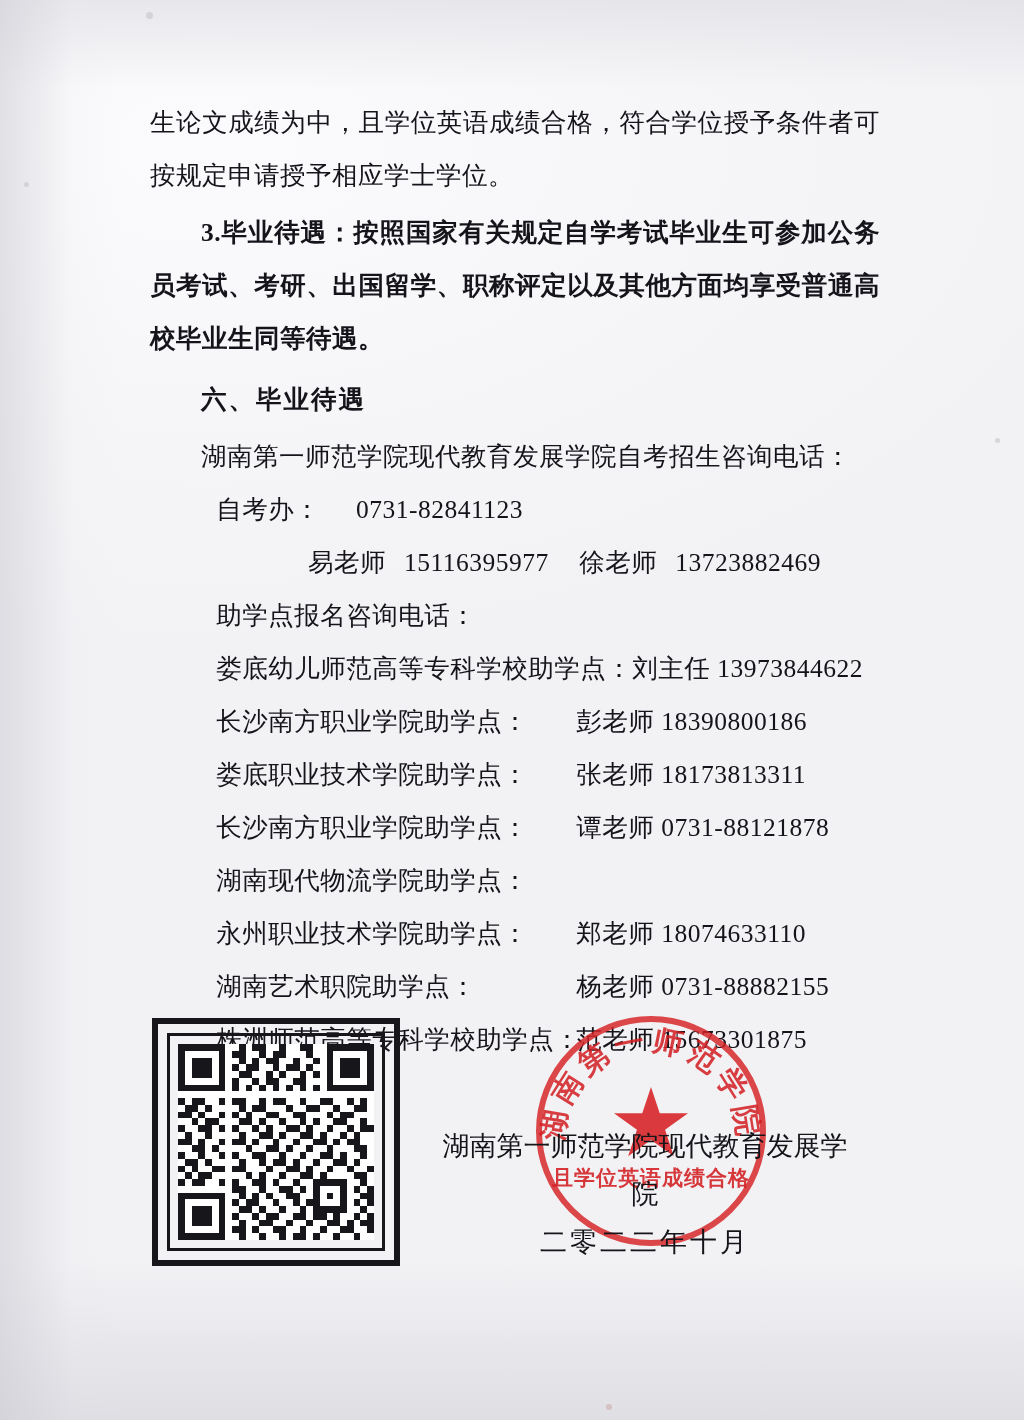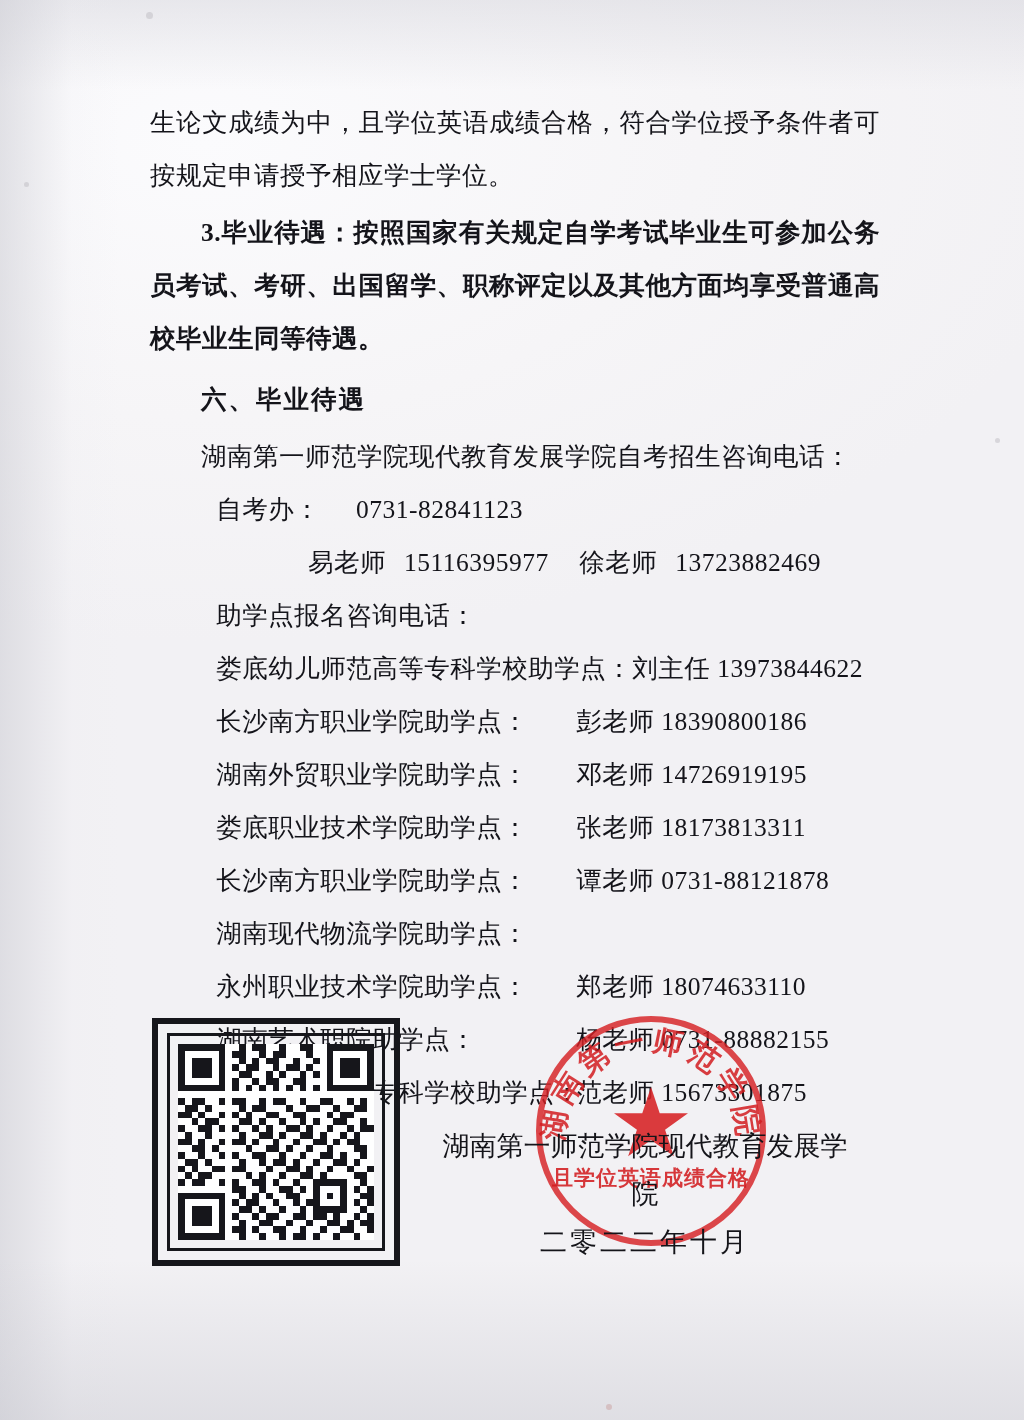--- a/index.html
+++ b/index.html
@@ -244,24 +244,20 @@
     <div class="helper-row block-indent">
       <span>娄底幼儿师范高等专科学校助学点：</span>
       <span>刘主任 13973844622</span>
     </div>
 
     <div class="helper-row block-indent">
       <span class="site">长沙南方职业学院助学点：</span>
       <span class="person">彭老师 18390800186</span>
     </div>
 
-    <div class="helper-row block-indent">
-      <span class="site">湖南外贸职业学院助学点：</span>
-      <span class="person">邓老师 14726919195</span>
-    </div>
 
     <div class="helper-row block-indent">
       <span class="site">娄底职业技术学院助学点：</span>
       <span class="person">张老师 18173813311</span>
     </div>
 
     <div class="helper-row block-indent">
       <span class="site">长沙南方职业学院助学点：</span>
       <span class="person">谭老师 0731-88121878</span>
     </div>

